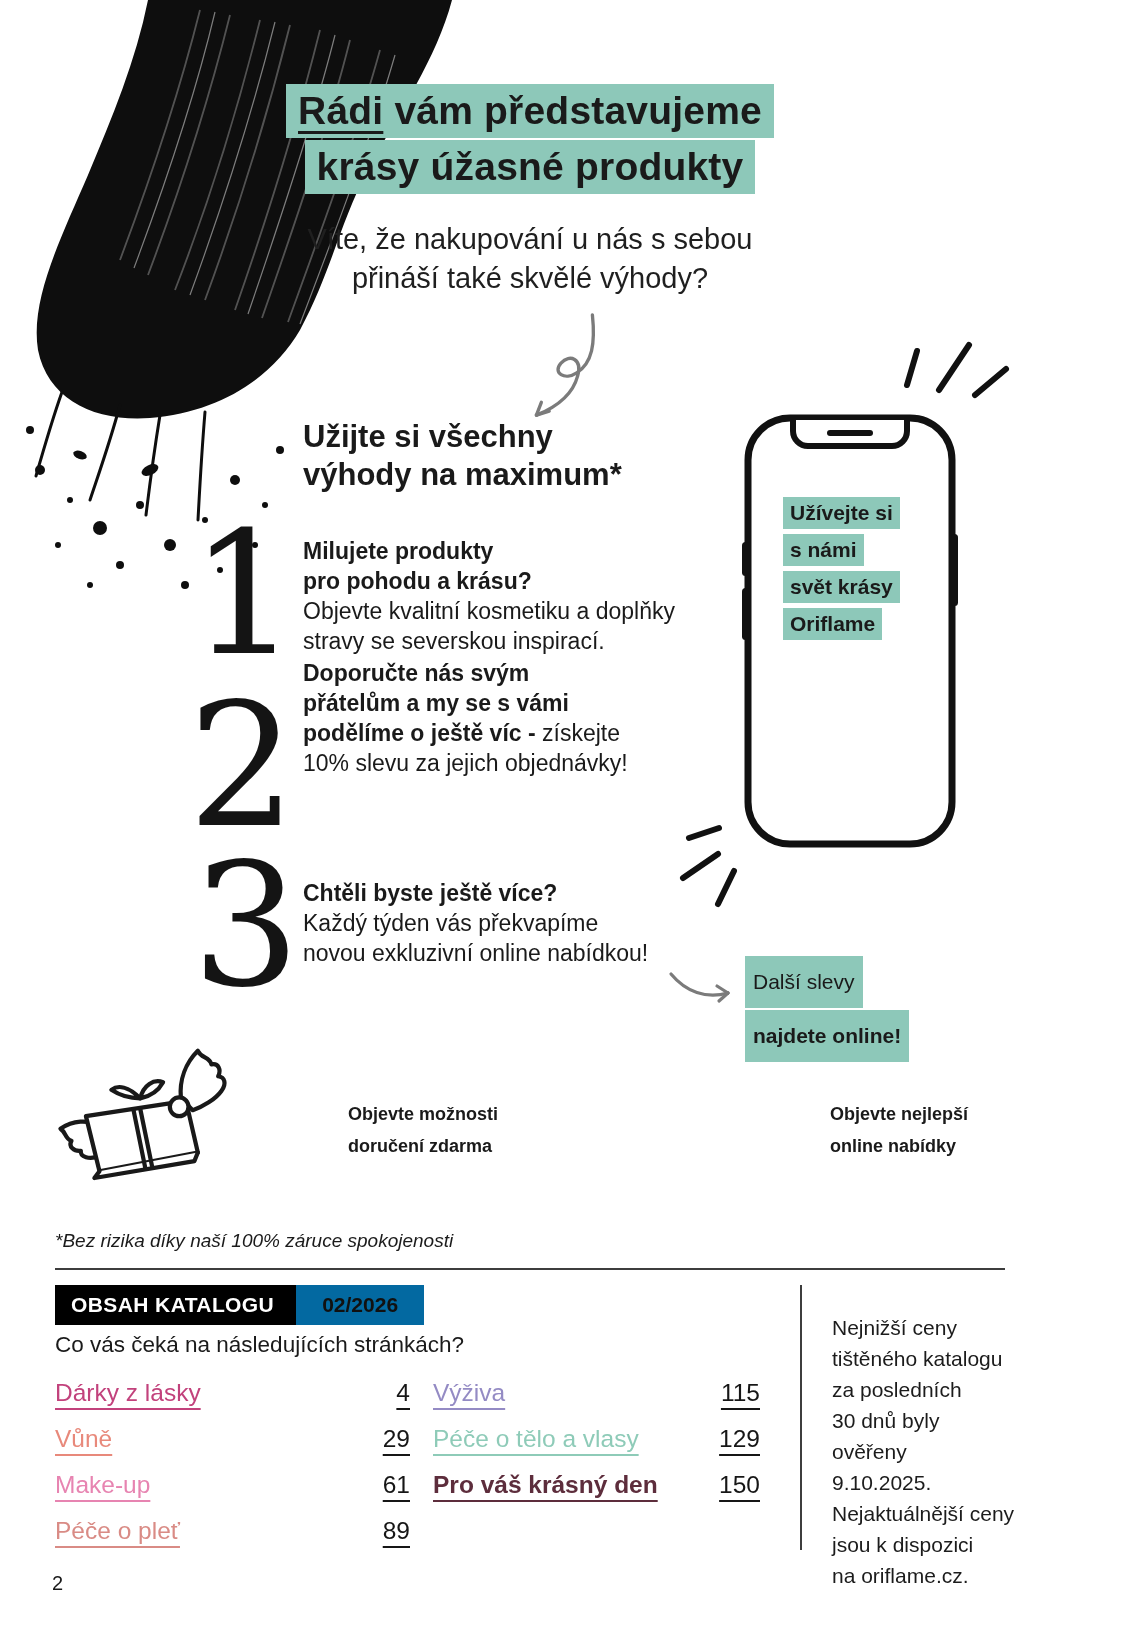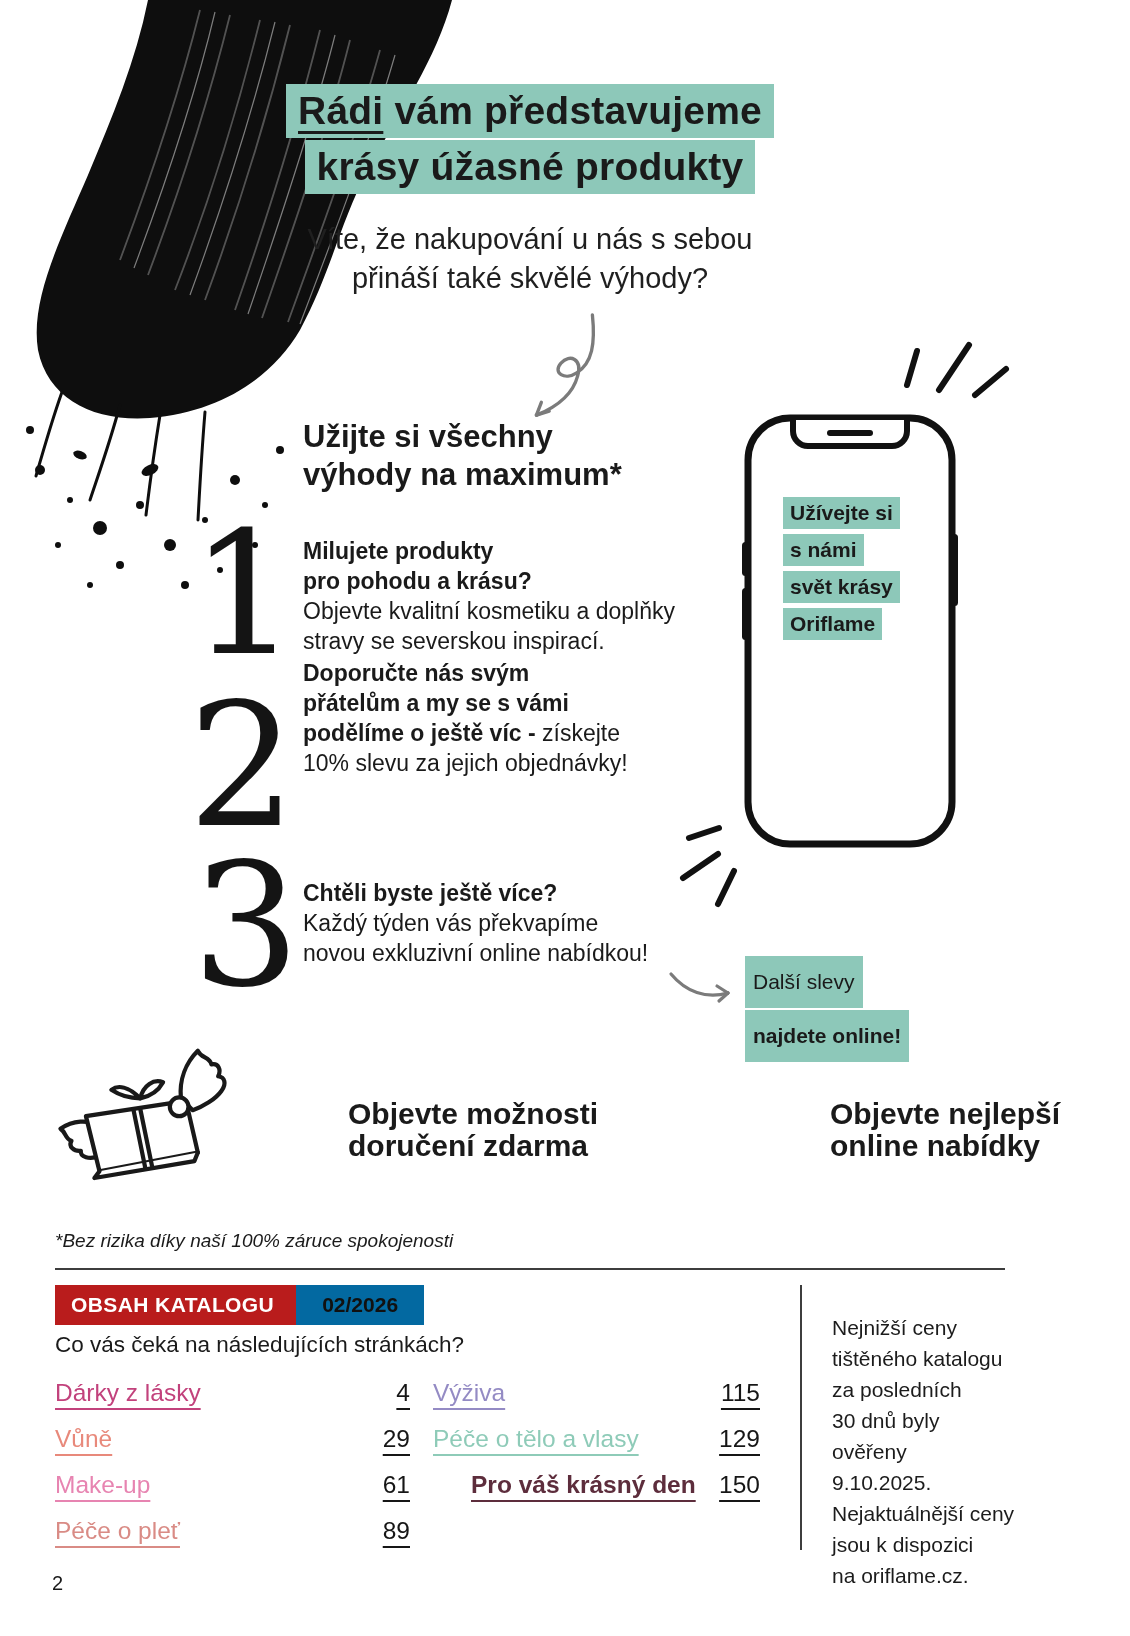--- a/index.html
+++ b/index.html
@@ -38,29 +38,29 @@
   .exclaim-top{left:895px;top:335px;width:115px;height:65px;}
   .exclaim-bottom{left:675px;top:820px;width:75px;height:95px;}
   
   .deal{left:745px;top:956px;font-size:21px;line-height:26px;}
   .deal .line{margin-bottom:2px;}
   .deal .hl{padding:13px 8px;}
   .curly-arrow{left:515px;top:312px;width:90px;height:108px;}
   .deal-arrow{left:668px;top:966px;width:68px;height:42px;}
   
   .gift-svg{left:52px;top:1038px;width:195px;height:152px;}
-  .feature{font-size:30px;font-weight:700;line-height:32px;}
+  .feature{font-size:18px;font-weight:700;line-height:32px;}
   .f1{left:348px;top:1098px;}
   .f2{left:830px;top:1098px;}
   
   .footnote{left:55px;top:1230px;font-size:19px;font-style:italic;color:#1b1b1b;}
   .hr{left:55px;top:1268px;width:950px;height:2px;background:#3d3d3d;}
   
   .obsah{left:55px;top:1285px;display:flex;}
-  .obsah-black{background:#b91c1c;color:#ffffff;font-weight:700;font-size:21px;
+  .obsah-black{background:#000000;color:#ffffff;font-weight:700;font-size:21px;
     padding:8px 22px 8px 16px;letter-spacing:.4px;}
   .obsah-teal{background:#0369a1;color:#111;font-weight:700;font-size:21px;padding:8px 26px;}
   .toc-intro{left:55px;top:1332px;font-size:22.5px;}
   
   .toc-col{top:1378px;}
   .col-left{left:55px;width:355px;}
   .col-right{left:433px;width:327px;}
   .toc-row{display:flex;justify-content:space-between;align-items:baseline;
     margin-bottom:16px;font-size:24.5px;line-height:30px;}
   .toc-label,.toc-page{text-decoration:underline;text-decoration-thickness:1.5px;
@@ -253,21 +253,21 @@
   <div class="abs toc-col col-right">
     <div class="toc-row">
       <span class="toc-label" style="color: rgb(148, 139, 196);">Výživa</span>
       <span class="toc-page">115</span>
     </div>
     <div class="toc-row">
       <span class="toc-label" style="color: rgb(142, 203, 184);">Péče o tělo a vlasy</span>
       <span class="toc-page">129</span>
     </div>
     <div class="toc-row">
-      <span class="toc-label toc-bold" style="color: rgb(93, 45, 60); margin-left: 38px;">Pro váš krásný den</span>
+      <span class="toc-label toc-bold" style="color: rgb(93, 45, 60);">Pro váš krásný den</span>
       <span class="toc-page">150</span>
     </div>
   </div>
 
   <div class="abs vdiv"></div>
   <div class="abs pre price-note">Nejnižší ceny
 tištěného katalogu
 za posledních
 30 dnů byly ověřeny
 9.10.2025.

